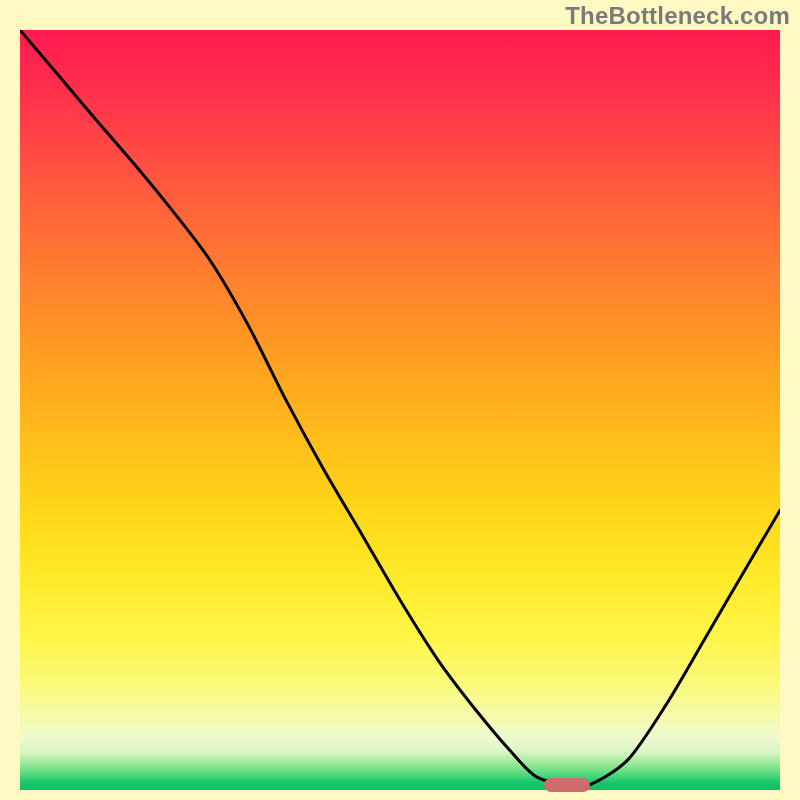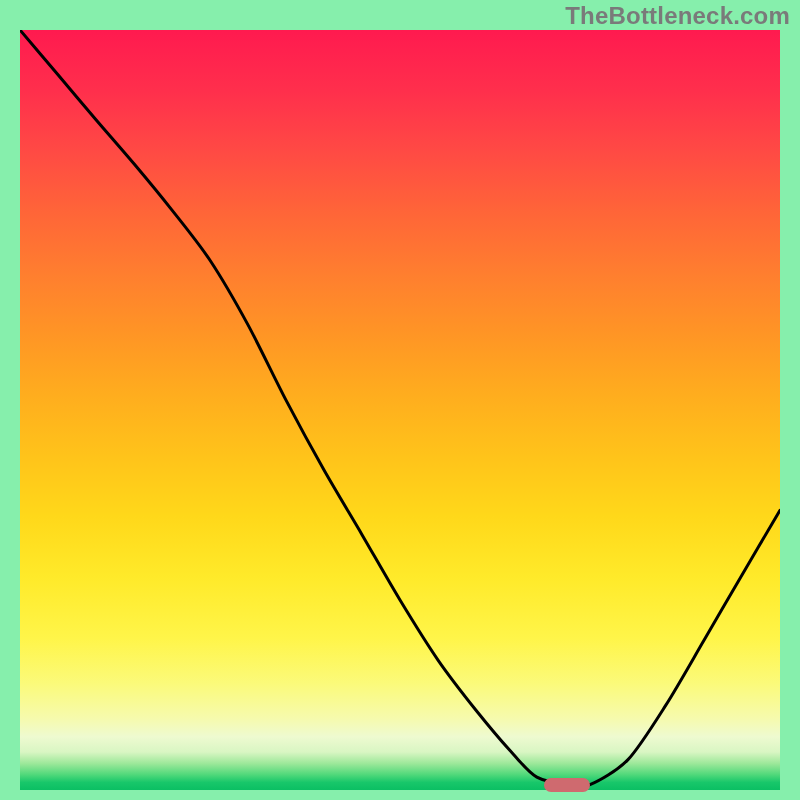--- a/index.html
+++ b/index.html
@@ -1,21 +1,21 @@
 <!DOCTYPE html>
 <html><head>
 <meta charset="utf-8">
 <style>
   * { margin: 0; padding: 0; box-sizing: border-box; }
   html, body { width: 800px; height: 800px; overflow: hidden; background: #fff; }
   .frame {
     position: relative;
     width: 800px;
     height: 800px;
-    background: #86efac;
+    background: #fef9c3;
     padding-left: 28px;
   }
   .watermark {
     position: absolute;
     top: 2px;
     right: 10px;
     font-family: Arial, Helvetica, sans-serif;
     font-size: 24px;
     font-weight: bold;
     color: #7a7a7a;

